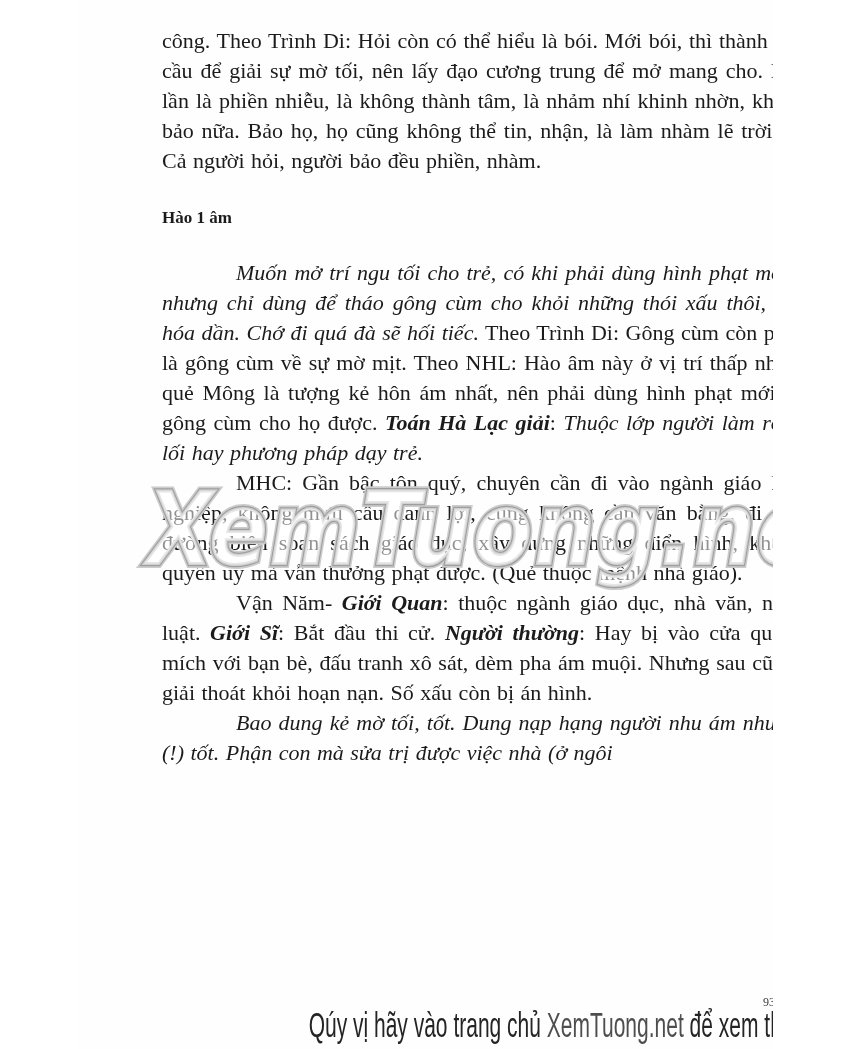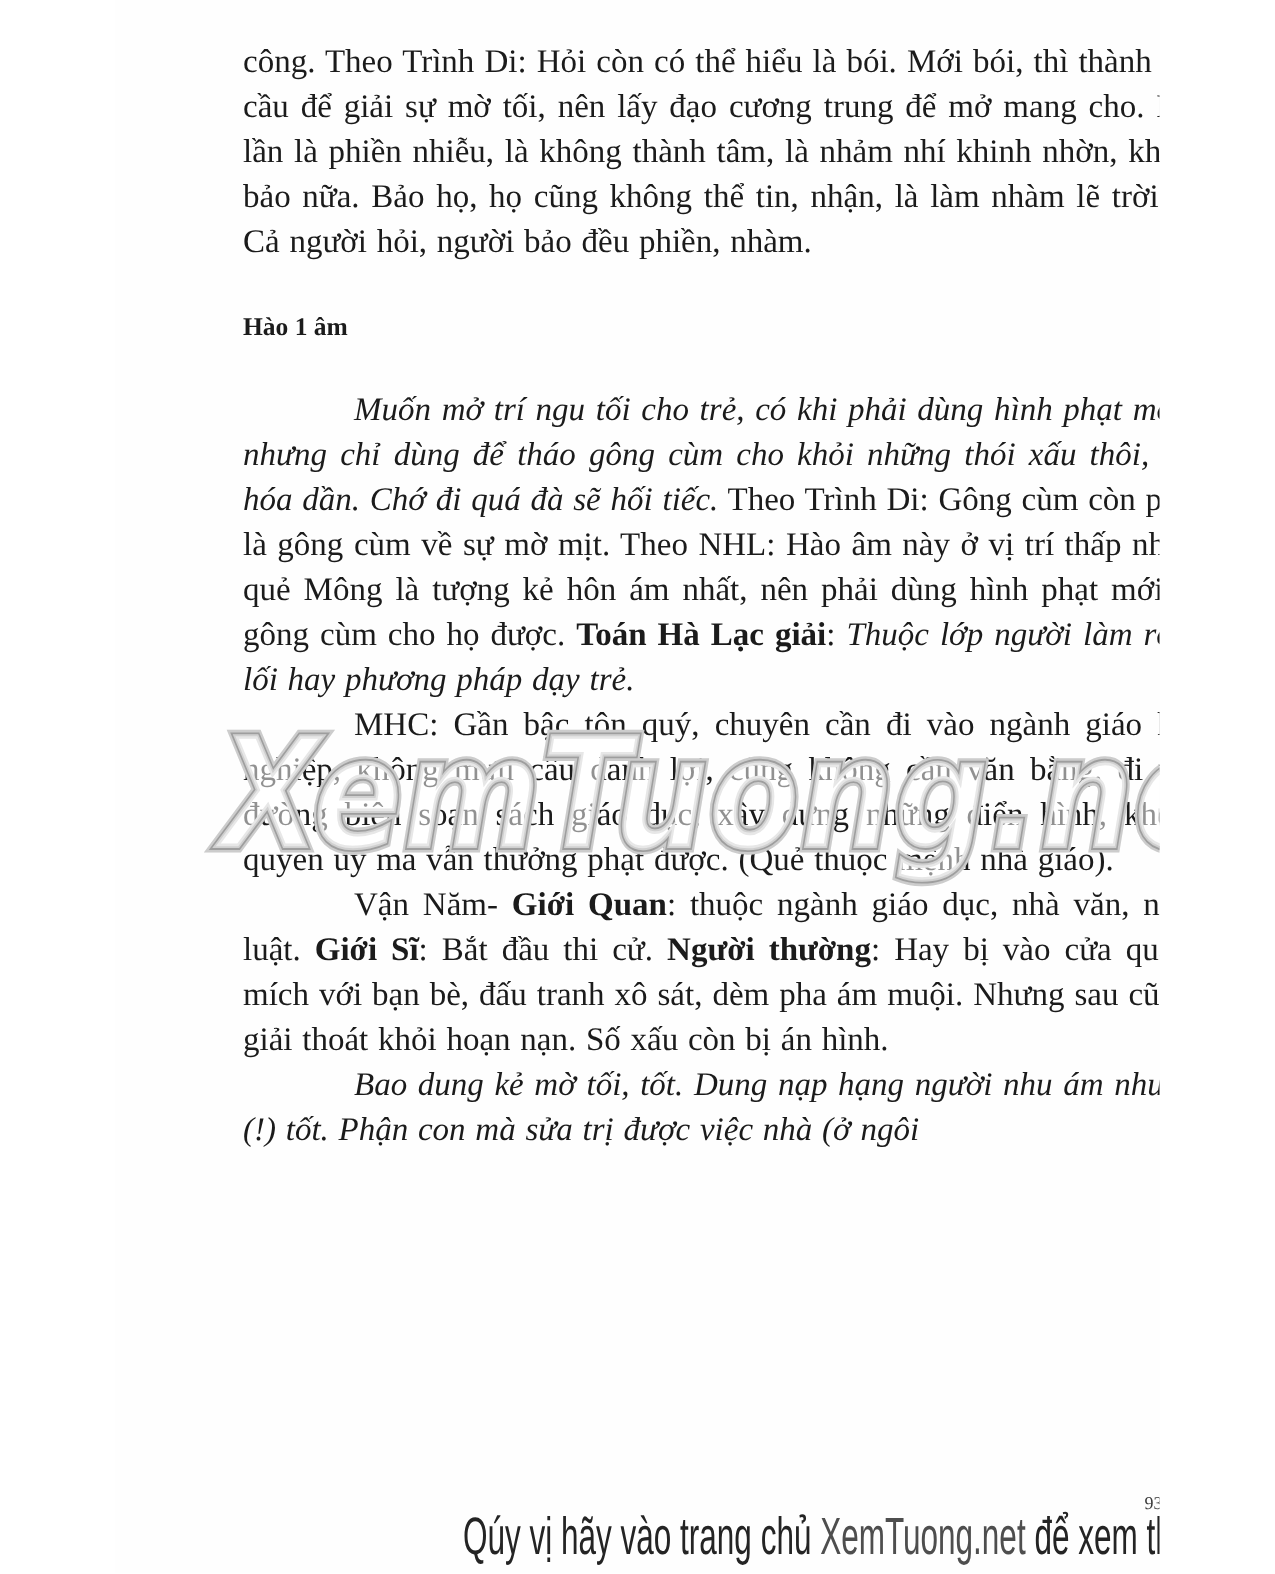--- a/index.html
+++ b/index.html
@@ -19,21 +19,21 @@
     text-align:justify;
   }
   .para{margin:0;word-spacing:1px;}
   .para.indent{text-indent:74px;}
   .heading{
     margin:27px 0 25px 0;
     text-align:left;
     font-size:17px;font-weight:700;
     text-indent:0;
   }
-  .b{font-weight:700;}
+  .b{font-weight:700;font-style:italic;}
   .i{font-style:italic;}
   .watermark{
     position:absolute;left:58px;top:460px;
     width:734px;height:140px;
     z-index:3;pointer-events:none;
   }
   .watermark text{
     font-family:"DejaVu Sans", sans-serif;
     font-weight:bold;font-style:italic;
     font-size:104px;

